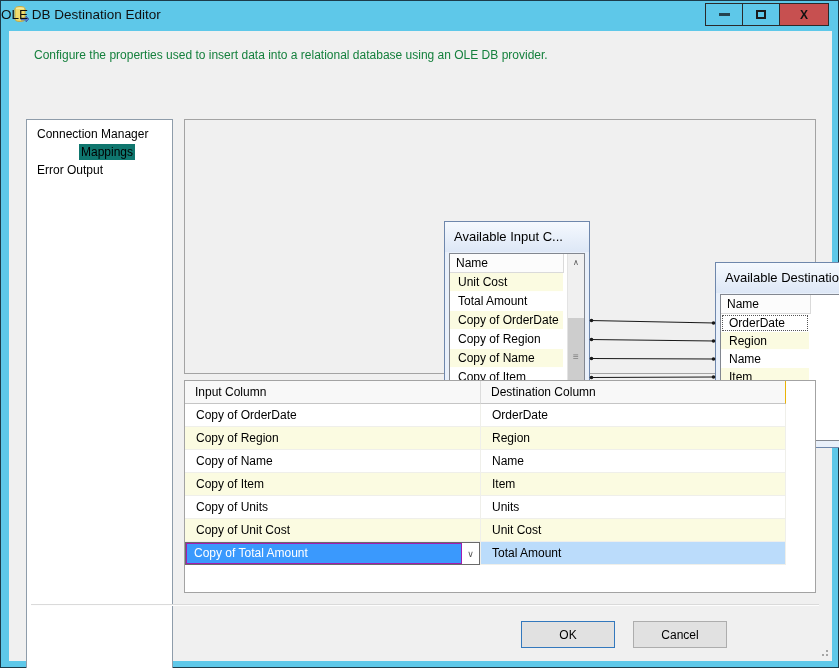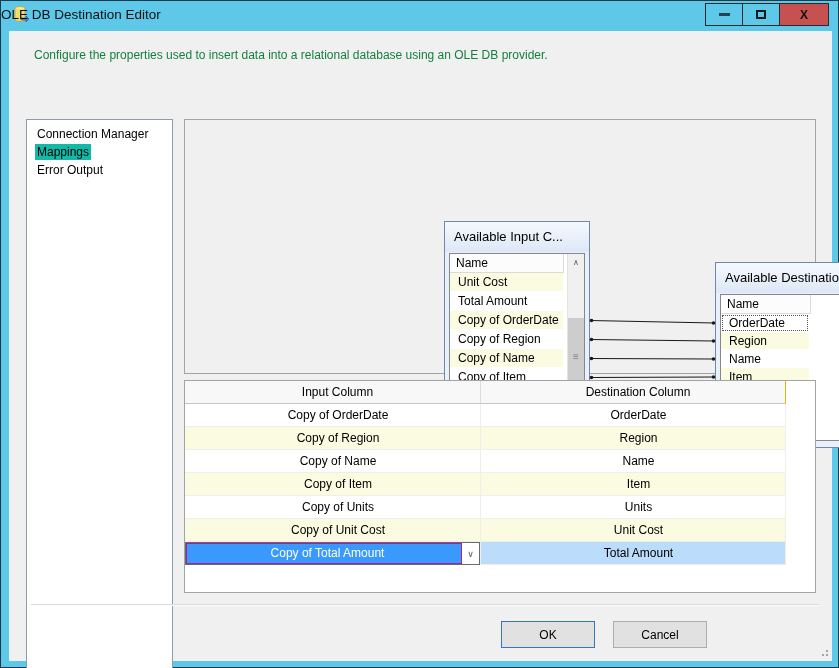--- a/index.html
+++ b/index.html
@@ -25,21 +25,21 @@
   
   #dialog { position:absolute; left:8px; top:30px; width:823px; height:630px;
     background:#F0F0F0; }
   #description { position:absolute; left:25px; top:17px; font-size:12px; color:#15803d; }
 
   
   #sidebar { position:absolute; left:17px; top:88px; width:147px; height:578px;
     background:#FFF; border:1px solid #8E9CAA; padding-top:5px; }
   .side-item { font-size:12px; color:#000; padding:2px 0 2px 8px; line-height:14px; }
   .side-item span { padding:1px 2px; }
-  .side-item.selected span { background:#14b8a6; }
+  .side-item.selected span { background:#0f766e;margin-left:44px; }
 
   
   #map-panel { position:absolute; left:175px; top:88px; width:632px; height:255px;
     background:#F0F0F0; border:1px solid #A3A3A3; }
 
   .col-box { position:absolute; background:#E9F0FA; border:1px solid #6E87AC; }
   #input-box { left:259px; top:101px; width:146px; height:241px; }
   #dest-box  { left:530px; top:142px; width:179px; height:186px; }
   .box-title { height:30px; padding:7px 0 0 9px; font-size:13px; color:#000;
     background:linear-gradient(#F5F9FE,#DDE7F6); white-space:nowrap; overflow:hidden; }
@@ -75,21 +75,21 @@
     display:flex; align-items:center; justify-content:center;
     font-size:10px; color:#808080; }
   #input-sb-thumb { top:64px; height:76px; }
 
   
   #connector-svg { position:absolute; left:0; top:0; pointer-events:none; }
 
   
   #grid { position:absolute; left:175px; top:349px; width:632px; height:213px;
     background:#FFF; border:1px solid #A3A3A3; }
-  .g-row { display:flex; height:23px;text-align:center; }
+  .g-row { display:flex; height:23px; }
   .g-h1, .g-h2 { background:#F8F8F8; border-bottom:1px solid #C5C5C5;
     font-size:12px; color:#000; padding:4px 0 0 10px; }
   .g-h1 { width:296px; border-right:1px solid #DCDCDC; }
   .g-h2 { width:305px; border-right:1px solid #eab308; }
   .g-c1, .g-c2 { font-size:12px; color:#000; padding:4px 0 0 11px;
     border-bottom:1px solid #EFEFEA; white-space:nowrap; overflow:hidden; }
   .g-c1 { width:296px; border-right:1px solid #EFEFEA; }
   .g-c2 { width:305px; border-right:1px solid #EFEFEA; }
   .sel-dest { background:#BBDCFB; }
   .g-c1.combo-cell { padding:0; border-bottom:none; }
@@ -98,21 +98,21 @@
   .combo-sel { flex:1; margin:1px; background:#3A99FD; color:#FFF;
     font-size:12px; padding:2px 0 0 7px; white-space:nowrap; overflow:hidden; }
   .combo-btn { width:17px; display:flex; align-items:center; justify-content:center;
     font-size:9px; color:#555; background:#FFF; }
 
   
   #separator { position:absolute; left:22px; top:573px; width:788px; height:2px;
     border-top:1px solid #DADADA; border-bottom:1px solid #FDFDFD; }
   .btn { position:absolute; top:590px; width:94px; height:27px; background:#E1E1E1;
     border:1px solid #ADADAD; font-size:12px; color:#000; display:flex;
-    align-items:center; justify-content:center; cursor:default; }
+    align-items:center; justify-content:center; cursor:default;margin-left:20px; }
   #btn-ok { left:492px; border:1px solid #3378BD; }
   #btn-cancel { left:604px; }
   #btn-help { left:716px; }
   #resize-grip { position:absolute; right:4px; bottom:5px; width:10px; height:10px; }
   #resize-grip i { position:absolute; right:0; bottom:0; width:2px; height:2px;
     background:#A5A5A5; box-shadow:-4px 0 0 #A5A5A5, 0 -4px 0 #A5A5A5; }
 </style>
 </head>
 <body>
 

